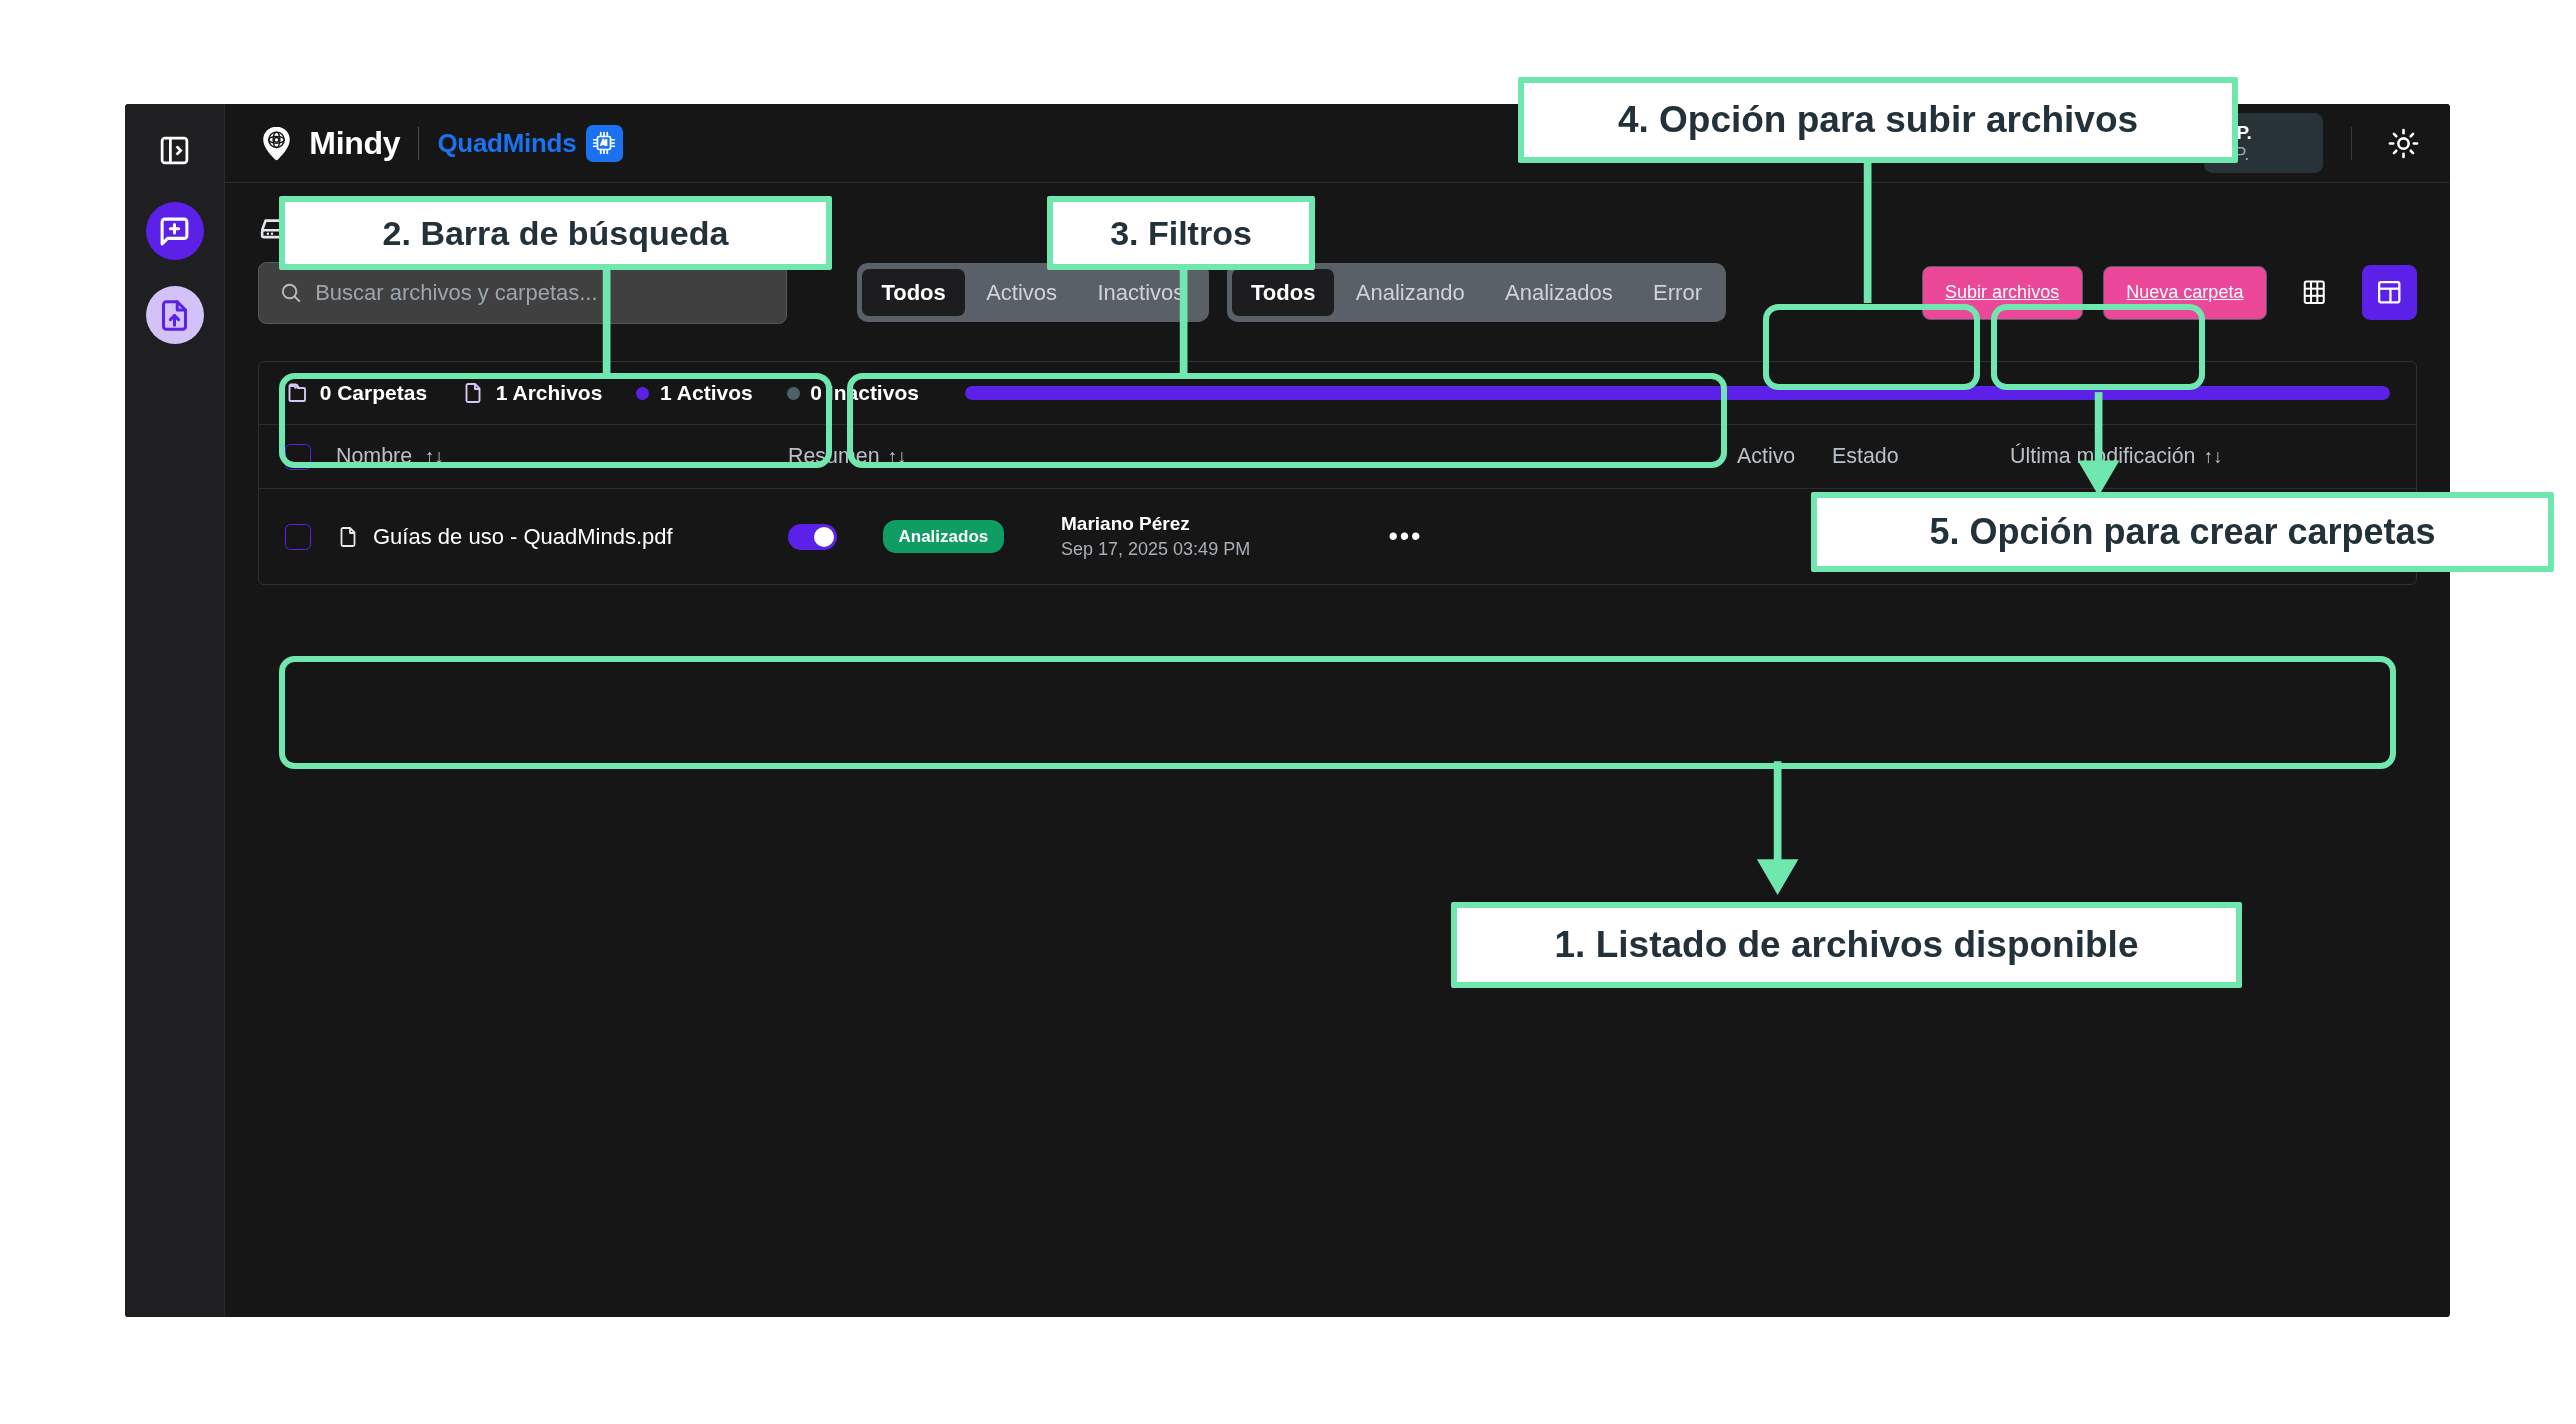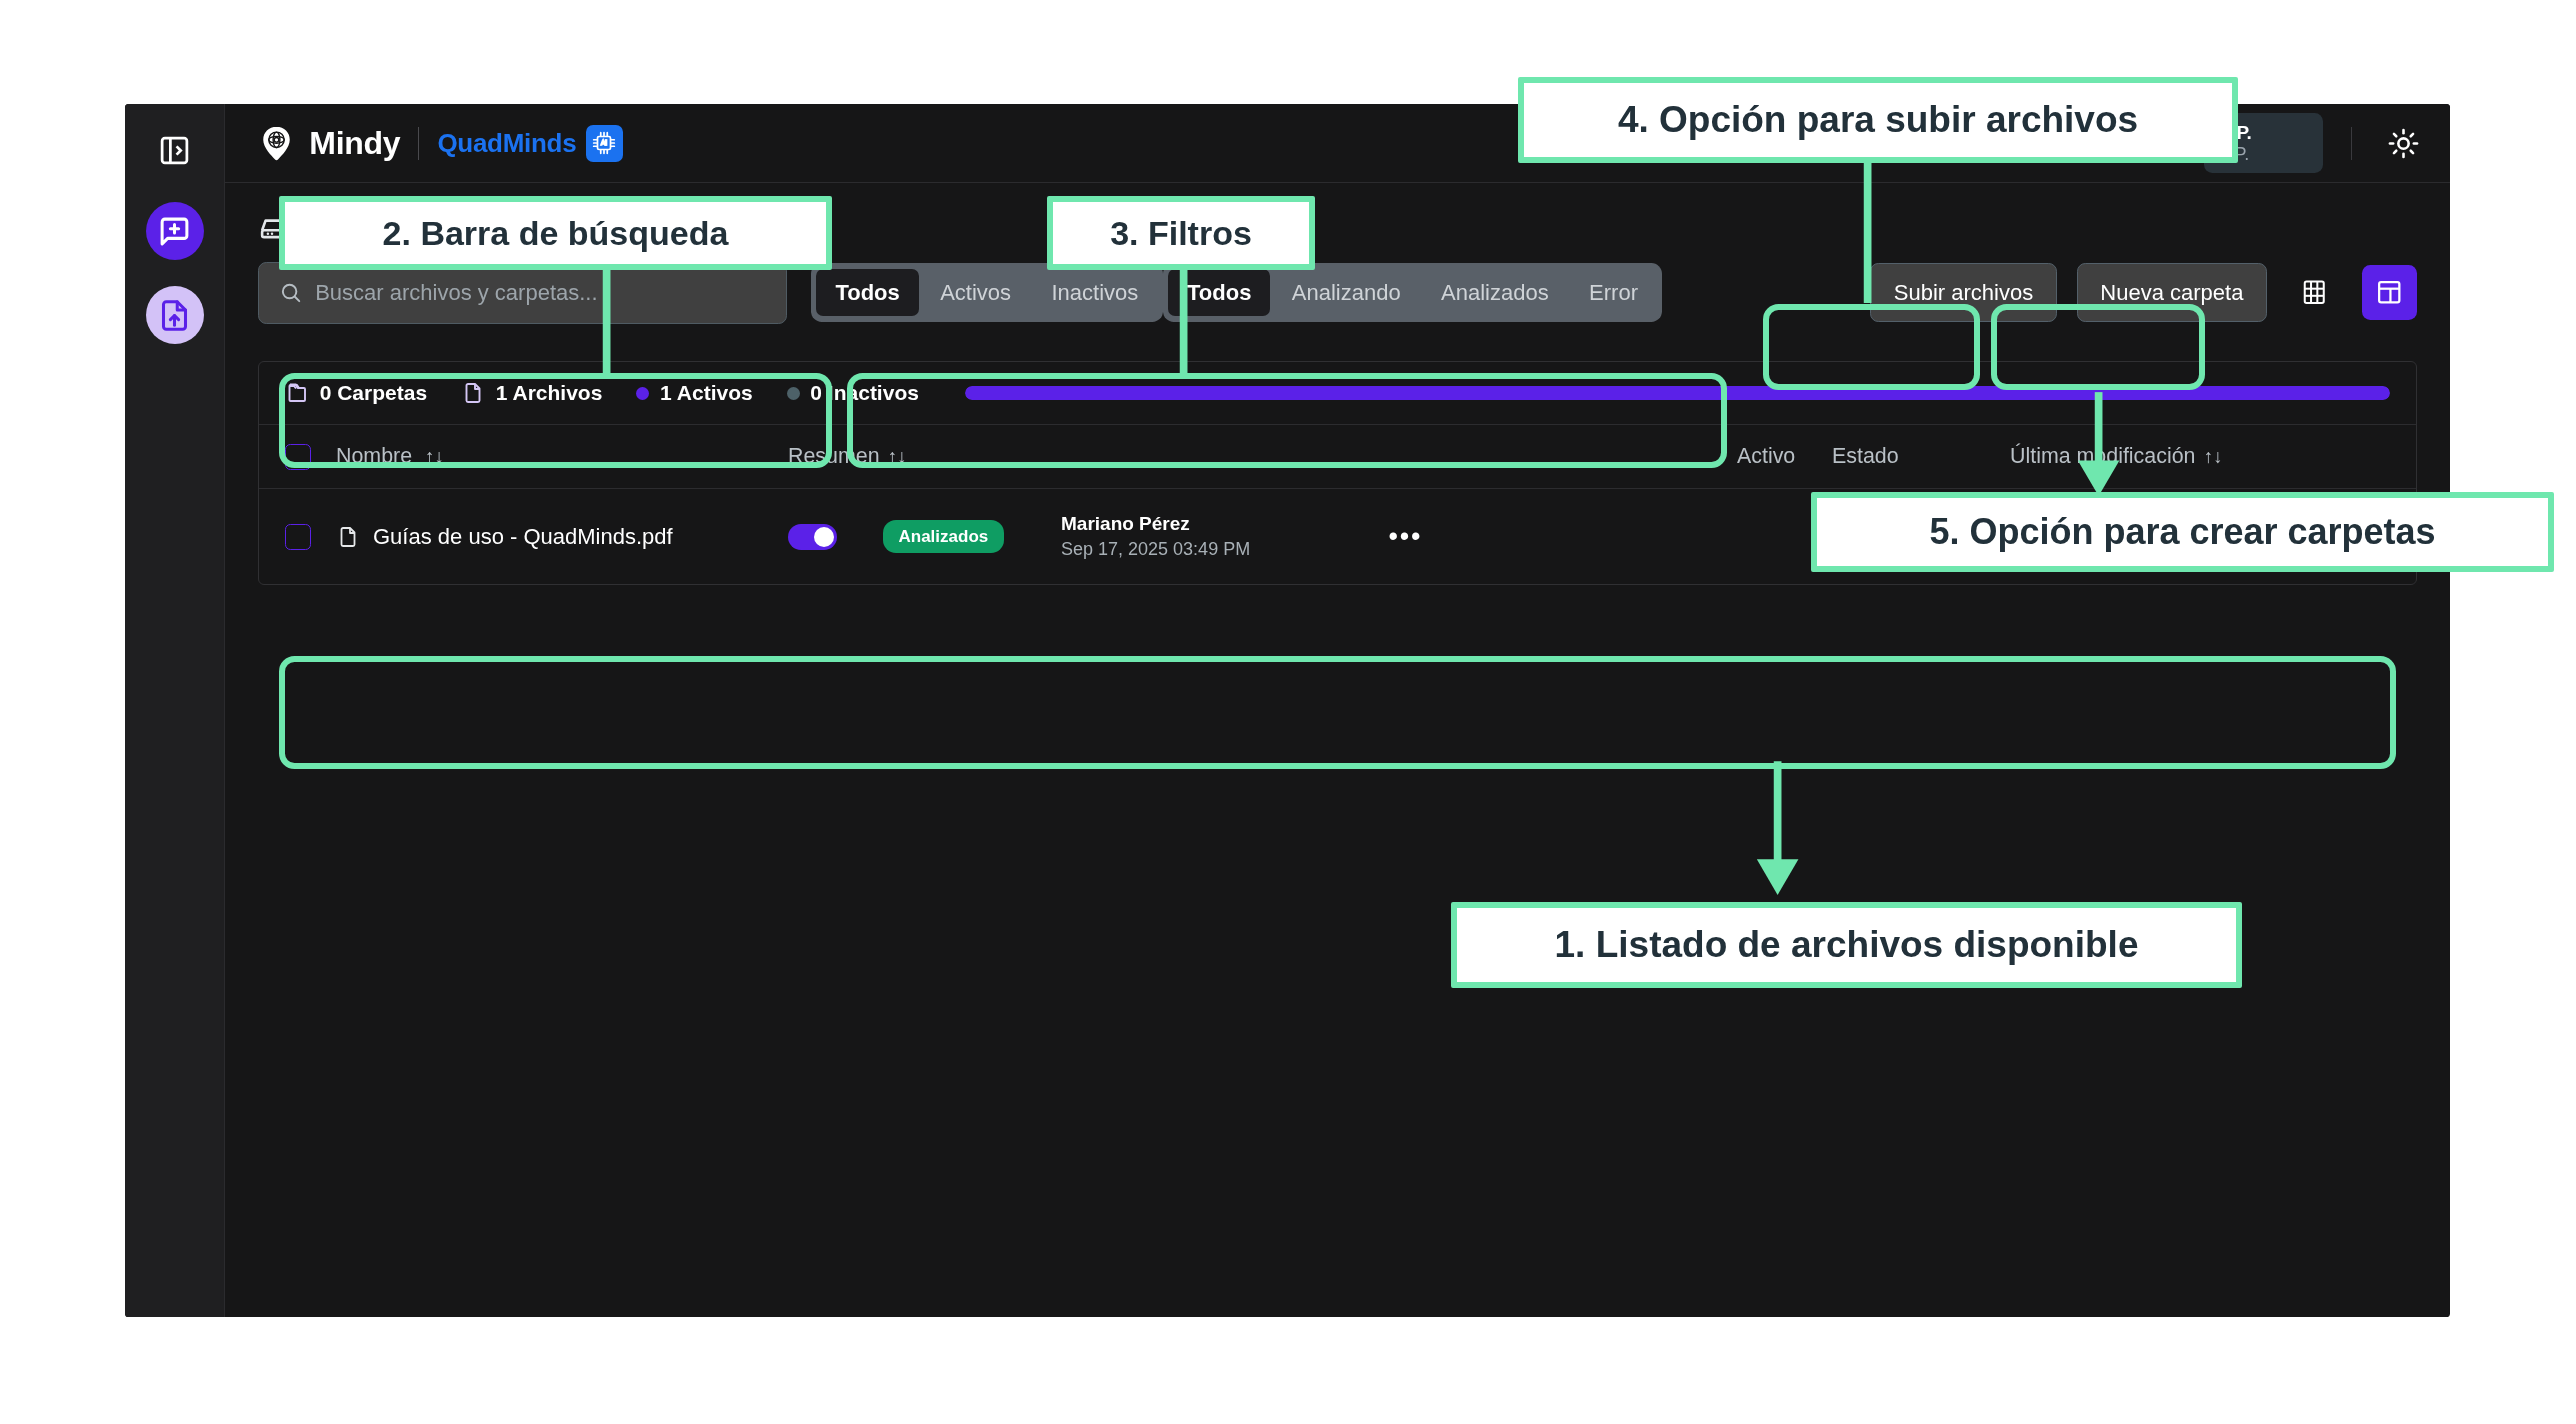--- a/index.html
+++ b/index.html
@@ -148,21 +148,21 @@
     background: transparent;
     border: none;
     outline: none;
     color: #cfd4d8;
     font-size: 22px;
     font-family: "Liberation Sans", sans-serif;
     width: 100%;
   }
   #search-input::placeholder { color: #9da5ab; }
 
-  #filters-zone { display: flex; align-items: flex-start; }
+  #filters-zone { display: flex; gap: 18px; align-items: flex-start; margin-left: 46px; }
   .seg-group {
     background: #596068;
     border-radius: 10.7px;
     padding: 5.4px;
     display: flex;
     gap: 2.4px;
   }
   .seg-item {
     padding: 10.7px 19px;
     border-radius: 7.1px;
@@ -172,29 +172,30 @@
     white-space: nowrap;
   }
   .seg-item.active {
     background: #1d1d20;
     color: #ffffff;
     font-weight: bold;
   }
 
   #toolbar-right { margin-left: auto; display: flex; align-items: center; gap: 20px; }
   .ghost-btn {
-    background: #404040;
+    background: #ec4899;
     border: 1.2px solid #53606a;
     border-radius: 8.3px;
     color: #ffffff;
-    font-size: 22px;
+    font-size: 18px;
     padding: 15.5px 22.6px;
     cursor: pointer;
     white-space: nowrap;
     font-family: "Liberation Sans", sans-serif;
+    text-decoration: underline;
   }
   .view-btn {
     width: 55px; height: 55px;
     border-radius: 8.3px;
     display: flex; align-items: center; justify-content: center;
     cursor: pointer;
   }
   .view-btn.active { background: #5b21e8; }
 
   

